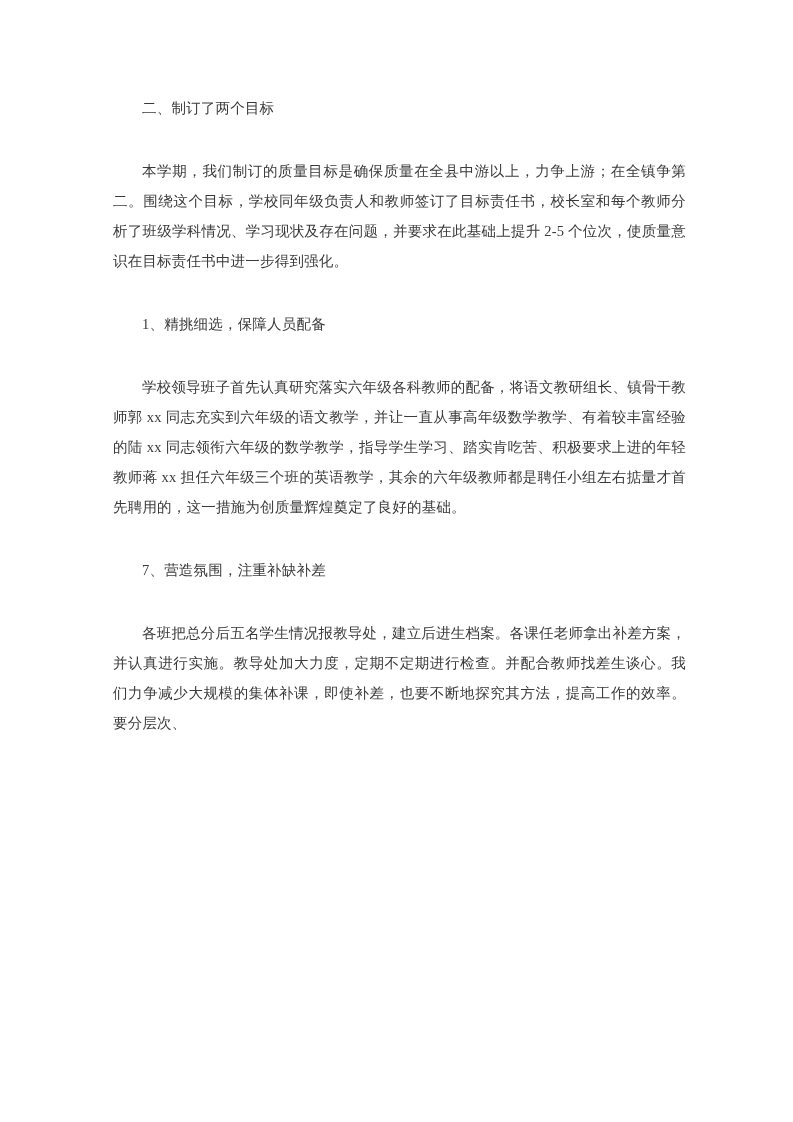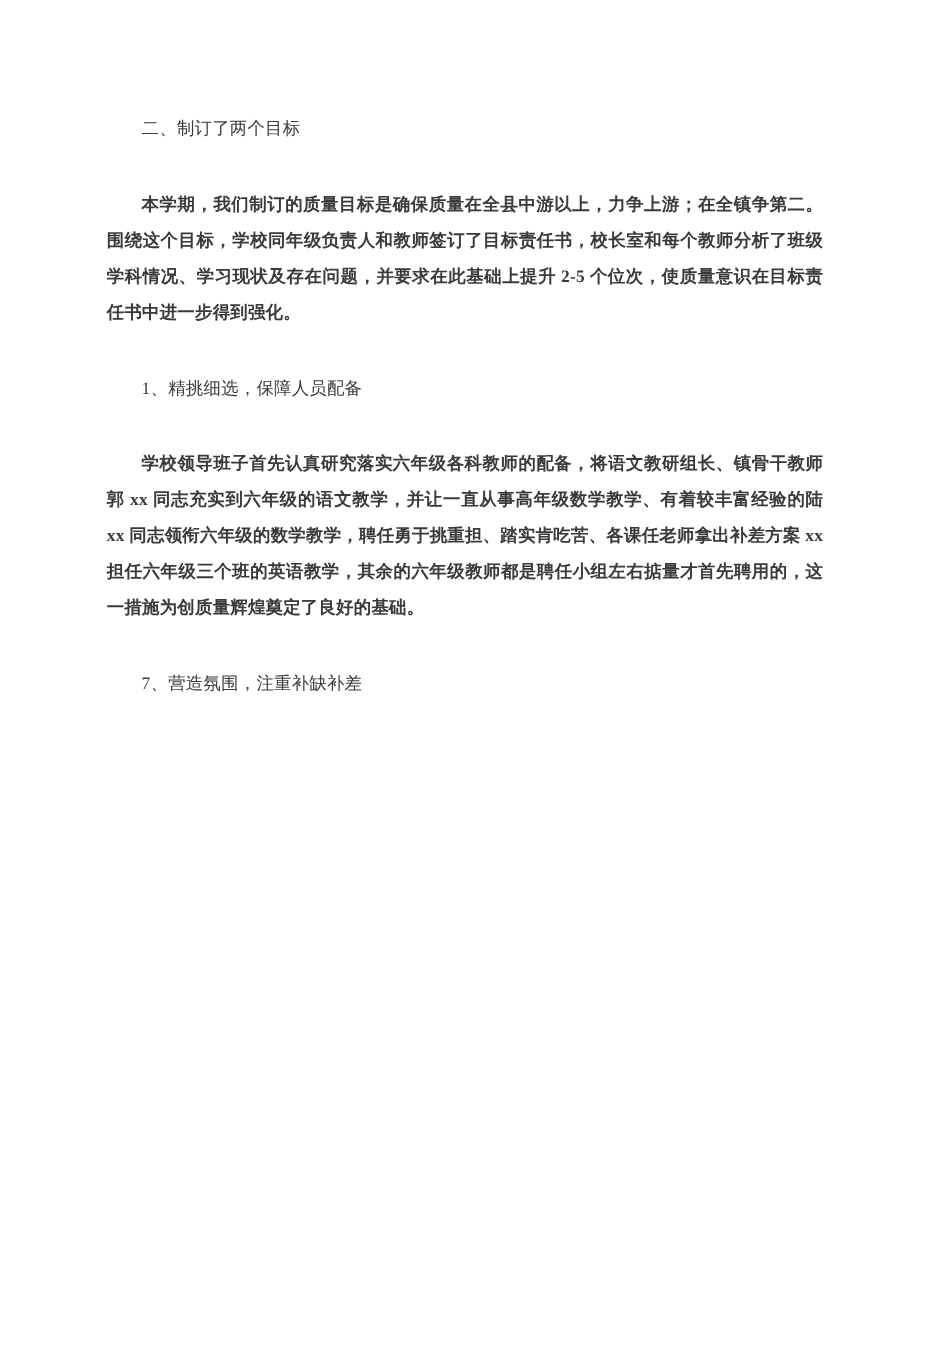--- a/index.html
+++ b/index.html
@@ -11,46 +11,47 @@
     height: 1122px;
     background: #ffffff;
     overflow: hidden;
     font-family: "Liberation Serif", "DejaVu Serif", serif;
   }
   .doc-page {
     box-sizing: border-box;
     width: 793px;
     height: 1122px;
     background: #ffffff;
-    padding: 93px 107px 0 89px;
+    padding: 93px 107px 0 113px;
   }
   .doc-block {
     font-size: 14.5px;
     line-height: 30px;
     color: #3a3a3a;
     text-align: justify;
     text-indent: 2em;
     letter-spacing: 0.2px;
     margin: 0 0 33px 0;
-    font-weight: bold;
+    font-weight: normal;
   }
   .doc-heading {
     
     font-weight: normal;
   }
 </style>
 </head>
 <body>
 
 <div class="doc-page">
   <div class="doc-block doc-heading">二、制订了两个目标</div>
 
   <div class="doc-block">本学期，我们制订的质量目标是确保质量在全县中游以上，力争上游；在全镇争第二。围绕这个目标，学校同年级负责人和教师签订了目标责任书，校长室和每个教师分析了班级学科情况、学习现状及存在问题，并要求在此基础上提升 2-5 个位次，使质量意识在目标责任书中进一步得到强化。</div>
 
 
   <div class="doc-block doc-heading">1、精挑细选，保障人员配备</div>
 
-  <div class="doc-block">学校领导班子首先认真研究落实六年级各科教师的配备，将语文教研组长、镇骨干教师郭 xx 同志充实到六年级的语文教学，并让一直从事高年级数学教学、有着较丰富经验的陆 xx 同志领衔六年级的数学教学，聘任勇于挑重担、踏实肯吃苦、各课任老师拿出补差方案 xx 担任六年级三个班的英语教学，其余的六年级教师都是聘任小组左右掂量才首先聘用的，这一措施为创质量辉煌奠定了良好的基础。</div>
+  <div class="doc-block">学校领导班子首先认真研究落实六年级各科教师的配备，将语文教研组长、镇骨干教师郭 xx 同志充实到六年级的语文教学，并让一直从事高年级数学教学、有着较丰富经验的陆 xx 同志领衔六年级的数学教学，指导学生学习、踏实肯吃苦、积极要求上进的年轻教师蒋 xx 担任六年级三个班的英语教学，其余的六年级教师都是聘任小组左右掂量才首先聘用的，这一措施为创质量辉煌奠定了良好的基础。</div>
 
   <div class="doc-block doc-heading">7、营造氛围，注重补缺补差</div>
 
 
+  <div class="doc-block">各班把总分后五名学生情况报教导处，建立后进生档案。各课任老师拿出补差方案，并认真进行实施。教导处加大力度，定期不定期进行检查。并配合教师找差生谈心。我们力争减少大规模的集体补课，即使补差，也要不断地探究其方法，提高工作的效率。要分层次、</div>
 </div>
 
 </body></html>

